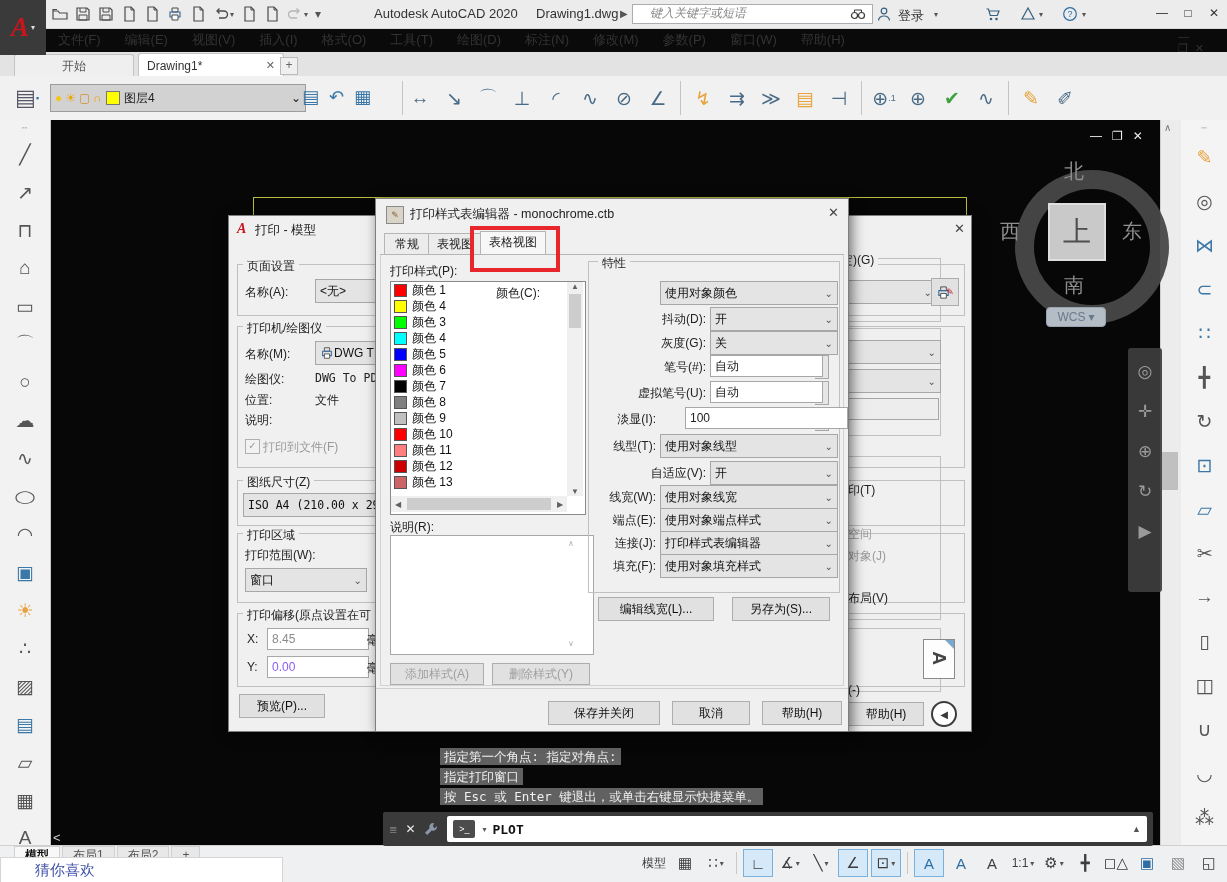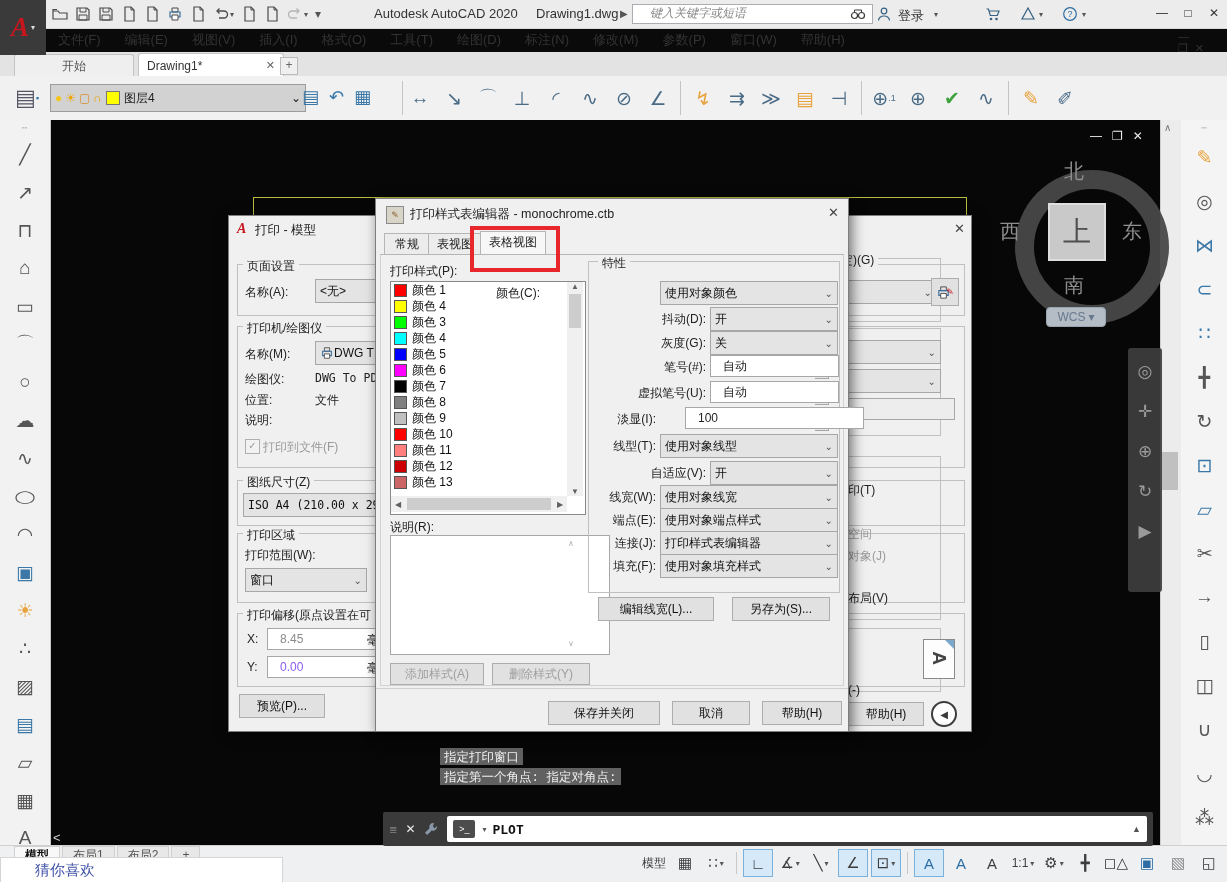--- a/index.html
+++ b/index.html
@@ -69,21 +69,21 @@
   #editdlg{left:375px;top:198px;width:472px;height:532px;z-index:20;}
   .dlgtitle{font-size:12.5px;color:#222;}
   .xbtn{color:#444;font-size:13px;}
   .grp{border:1px solid #c0c0c0;}
   .lgd{background:#f0f0f0;padding:0 4px;color:#222;white-space:nowrap;}
   .lab{color:#222;white-space:nowrap;}
   .gray{color:#9a9a9a;}
   .combo{background:#e4e4e4;border:1px solid #a7a7a7;display:flex;align-items:center;padding:0 4px;}
   .combo .val{flex:1;font-size:12px;color:#111;white-space:nowrap;overflow:hidden;}
   .combo .cv{color:#555;font-size:10px;}
-  .field{background:#fff;border:1px solid #a7a7a7;display:flex;align-items:center;padding:0 12px;font-size:12px;}
+  .field{background:#fff;border:1px solid #a7a7a7;display:flex;align-items:center;padding:0 4px;font-size:12px;}
   .spin{width:13px;display:flex;flex-direction:column;border:1px solid #a7a7a7;border-left:none;background:#e6e6e6;}
   .spin span{font-size:6px;color:#444;text-align:center;line-height:10px;}
   .btn{background:#e1e1e1;border:1px solid #adadad;display:flex;align-items:center;justify-content:center;font-size:12px;color:#111;}
   .btn.dis{color:#9e9e9e;}
   .chk{width:13px;height:13px;background:#f2f2f2;border:1px solid #b0b0b0;color:#999;font-size:10px;line-height:12px;text-align:center;}
   
   #edittabs .tab{position:absolute;height:21px;background:#ececec;border:1px solid #b5b5b5;text-align:center;line-height:21px;font-size:12px;color:#222;}
   #edittabs .tab.active{background:#f7f7f7;border-bottom:1px solid #f7f7f7;}
   #editpage{left:4px;top:55px;width:462px;height:430px;border:1px solid #d2d2d2;border-top:1px solid #b5b5b5;background:#f0f0f0;}
   #stylelist{left:14px;top:82px;width:194px;height:232px;background:#fff;border:1px solid #8a8a8a;overflow:hidden;}
@@ -779,22 +779,23 @@
 
     <div class="abs" style="left:0;top:489px;width:472px;height:1px;background:#cfcfcf"></div>
     <div class="abs btn" style="left:172px;top:502px;width:110px;height:22px">保存并关闭</div>
     <div class="abs btn" style="left:296px;top:502px;width:76px;height:22px">取消</div>
     <div class="abs btn" style="left:386px;top:502px;width:78px;height:22px">帮助(H)</div>
   </div>
 
   <div class="abs" id="redbox"></div>
 
   <div class="abs mono" id="cmdhistory">
+      <div><span class="mono">指定第一个角点: 指定对角点:</span></div>
       <div><span class="mono">指定打印窗口</span></div>
-      <div><span class="mono">指定第一个角点: 指定对角点:</span></div>
+      <div><span class="mono">按 Esc 或 Enter 键退出，或单击右键显示快捷菜单。</span></div>
     </div>
   <div class="abs" id="cmdbar">
     <span style="color:#888;font-size:10px">≣</span>
     <span style="color:#eee;font-size:12px">✕</span>
     <svg class="sic">
         <use href="#sy-wrench"></use>
       </svg>
     <div id="cmdinput">
       <span id="promptchip">&gt;_</span>
       <span class="chv">▾</span>

